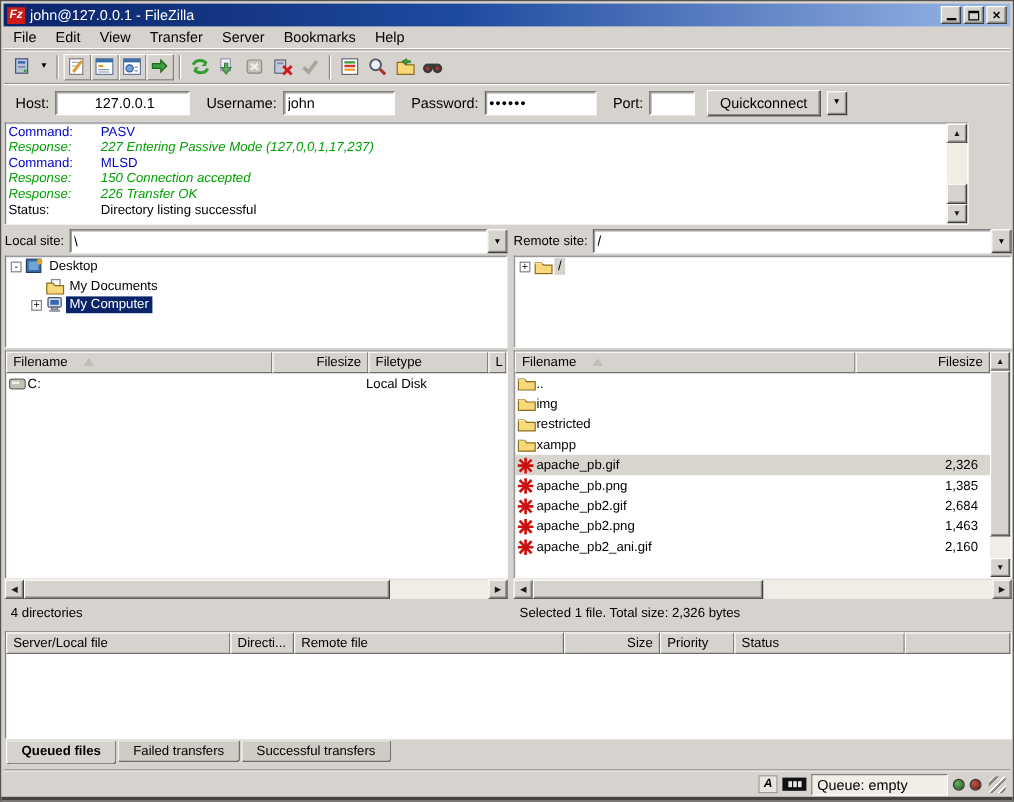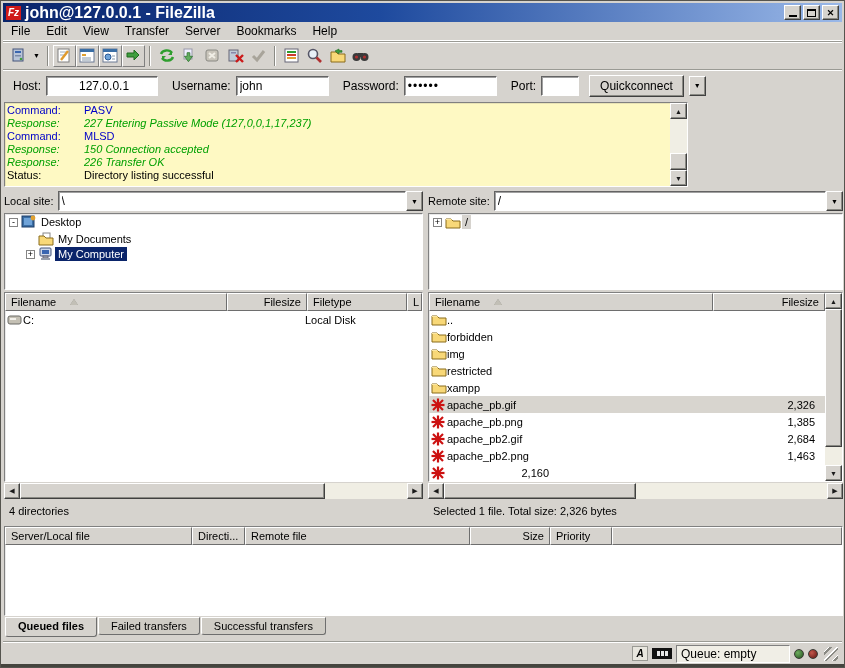--- a/index.html
+++ b/index.html
@@ -8,21 +8,21 @@
           border:1px solid #55544e;font-size:11px;color:#000;}
   .btn3d{background:#d6d3ce;border:1px solid;border-color:#fff #404040 #404040 #fff;
          box-shadow:inset -1px -1px 0 #8a8a84;}
   .sunken{border:1px solid;border-color:#808080 #fff #fff #808080;box-shadow:inset 1px 1px 0 #5a5a5a22;}
   
   .titlebar{position:absolute;left:2px;top:2px;right:2px;height:19px;
             background:linear-gradient(90deg,#0a246a 0%,#1e4a9e 45%,#9ab8e8 100%);
             display:flex;align-items:center;padding:0 3px;}
   .fzlogo{width:15px;height:14px;background:#cf1a1a;color:#fff;font-weight:bold;font-style:italic;
           font-size:10px;display:flex;align-items:center;justify-content:center;margin-right:4px;}
-  .title-text{color:#fff;font-weight:bold;font-size:16px;flex:1;}
+  .title-text{color:#fff;font-weight:normal;font-size:12px;flex:1;}
   .winbtn{width:17px;height:15px;margin-left:2px;display:flex;align-items:center;justify-content:center;
           font-size:9px;font-weight:bold;color:#000;}
   .glyph-min{width:8px;height:2px;background:#000;margin-top:7px;}
   .glyph-max{width:9px;height:8px;border:1px solid #000;border-top:2px solid #000;}
   
   .menubar{position:absolute;left:2px;top:21px;right:2px;height:19px;display:flex;align-items:center;
            border-bottom:1px solid #fff;}
   .menu-item{padding:2px 8px;font-size:12px;}
   
   .toolbar{position:absolute;left:2px;top:40px;right:2px;height:28px;display:flex;align-items:center;
@@ -33,21 +33,21 @@
   .tb-arrow{width:13px;height:22px;display:flex;align-items:center;justify-content:center;font-size:7px;}
   
   .quickbar{position:absolute;left:2px;top:68px;right:2px;height:32px;display:flex;align-items:center;
             gap:5px;border-top:1px solid #9a9a94;box-shadow:inset 0 1px 0 #fff;padding-left:10px;}
   .qc-label{font-size:12px;}
   .field{height:20px;background:#fff;border:1px solid;border-color:#636363 #fff #fff #636363;
          box-shadow:inset 1px 1px 0 #a0a0a0;font-size:12px;padding:1px 3px;outline:none;}
   .qc-btn{height:22px;padding:2px 10px;font-size:12px;}
   .dd-btn{width:17px;height:20px;display:flex;align-items:center;justify-content:center;font-size:7px;}
   
-  .log{position:absolute;left:3px;top:101px;width:684px;height:85px;background:#fef9c3;}
+  .log{position:absolute;left:3px;top:101px;width:803px;height:85px;background:#ffffff;}
   .log-inner{position:absolute;left:2px;top:1px;right:18px;bottom:1px;overflow:hidden;}
   .log-line{display:flex;height:13px;line-height:13px;font-size:11px;}
   .log-label{width:77px;flex:none;}
   .cmd{color:#0000c8;} .resp{color:#00a000;font-style:italic;} .stat{color:#000;}
   
   .vscroll{position:absolute;top:0;right:0;bottom:0;width:17px;background:#f0eee4;display:flex;flex-direction:column;}
   .sb-btn{width:17px;height:16px;flex:none;display:flex;align-items:center;justify-content:center;font-size:7px;color:#1a1a1a;}
   .sb-thumb{width:17px;flex:none;}
   .hscroll{position:absolute;height:16px;background:#f0eee4;display:flex;}
   .sb-btn-h{width:16px;height:16px;flex:none;display:flex;align-items:center;justify-content:center;font-size:7px;color:#1a1a1a;}
@@ -406,30 +406,20 @@
           <span class="f-name">..</span>
           <span class="f-size"></span>
         </div>
         <div class="file-row">
           <span class="f-icon">
             <svg width="16" height="13">
               <path d="M1 3 h5 l2 2 h7 v7 H1 z" fill="#f8d878" stroke="#8a6d1c"></path>
               <path d="M1 3 h5 l1 1 H1 z" fill="#fbe6a0"></path>
             </svg>
           </span>
-          <span class="f-name">forbidden</span>
-          <span class="f-size"></span>
-        </div>
-        <div class="file-row">
-          <span class="f-icon">
-            <svg width="16" height="13">
-              <path d="M1 3 h5 l2 2 h7 v7 H1 z" fill="#f8d878" stroke="#8a6d1c"></path>
-              <path d="M1 3 h5 l1 1 H1 z" fill="#fbe6a0"></path>
-            </svg>
-          </span>
           <span class="f-name">img</span>
           <span class="f-size"></span>
         </div>
         <div class="file-row">
           <span class="f-icon">
             <svg width="16" height="13">
               <path d="M1 3 h5 l2 2 h7 v7 H1 z" fill="#f8d878" stroke="#8a6d1c"></path>
               <path d="M1 3 h5 l1 1 H1 z" fill="#fbe6a0"></path>
             </svg>
           </span>
@@ -506,20 +496,21 @@
           <span class="f-icon">
             <svg width="14" height="14">
               <g stroke="#cc1111" stroke-width="2.2">
                 <line x1="2" y1="2" x2="12" y2="12"></line>
                 <line x1="12" y1="2" x2="2" y2="12"></line>
                 <line x1="7" y1="0.5" x2="7" y2="13.5"></line>
                 <line x1="0.5" y1="7" x2="13.5" y2="7"></line>
               </g>
             </svg>
           </span>
+          <span class="f-name">apache_pb2_ani.gif</span>
           <span class="f-size">2,160</span>
         </div>
       </div>
     <div class="vscroll">
       <span class="sb-btn btn3d">▲</span>
       <span class="sb-thumb btn3d" style="height:138px"></span>
       <span style="flex:1"></span>
       <span class="sb-btn btn3d">▼</span>
     </div>
   </div>
@@ -540,20 +531,21 @@
   <div class="status-text" style="left:8px">4 directories</div>
   <div class="status-text" style="left:432px">Selected 1 file. Total size: 2,326 bytes</div>
 
   <div class="queue sunken">
     <div class="list-head">
         <span class="hcell" style="width: 187px;">Server/Local file</span>
         <span class="hcell" style="width: 53px;">Directi...</span>
         <span class="hcell" style="width: 225px;">Remote file</span>
         <span class="hcell" style="width: 80px; justify-content: flex-end;">Size</span>
         <span class="hcell" style="width: 62px;">Priority</span>
+        <span class="hcell" style="width: 142px;">Status</span>
         <span class="hcell" style="flex: 1 1 0%;"></span>
       </div>
   </div>
   <div class="tabs">
       <span class="tab tab-active">Queued files</span>
       <span class="tab tab-idle">Failed transfers</span>
       <span class="tab tab-idle">Successful transfers</span>
     </div>
 
   <div class="statusbar">

